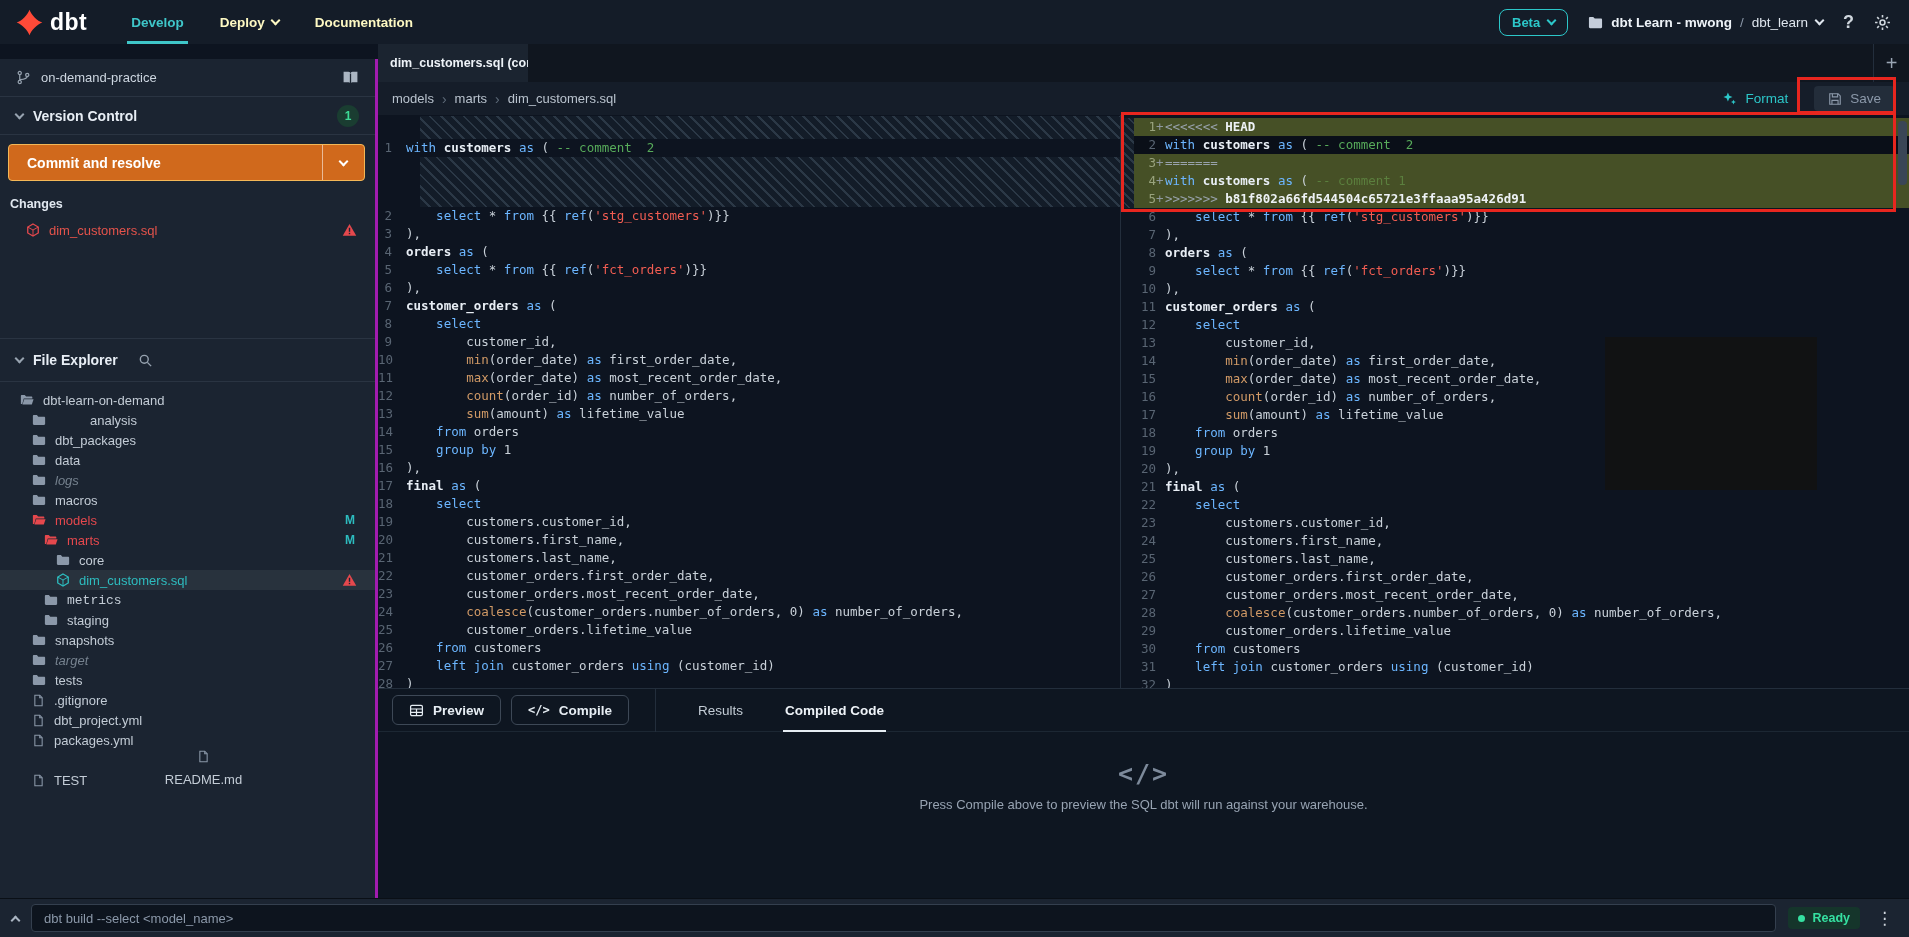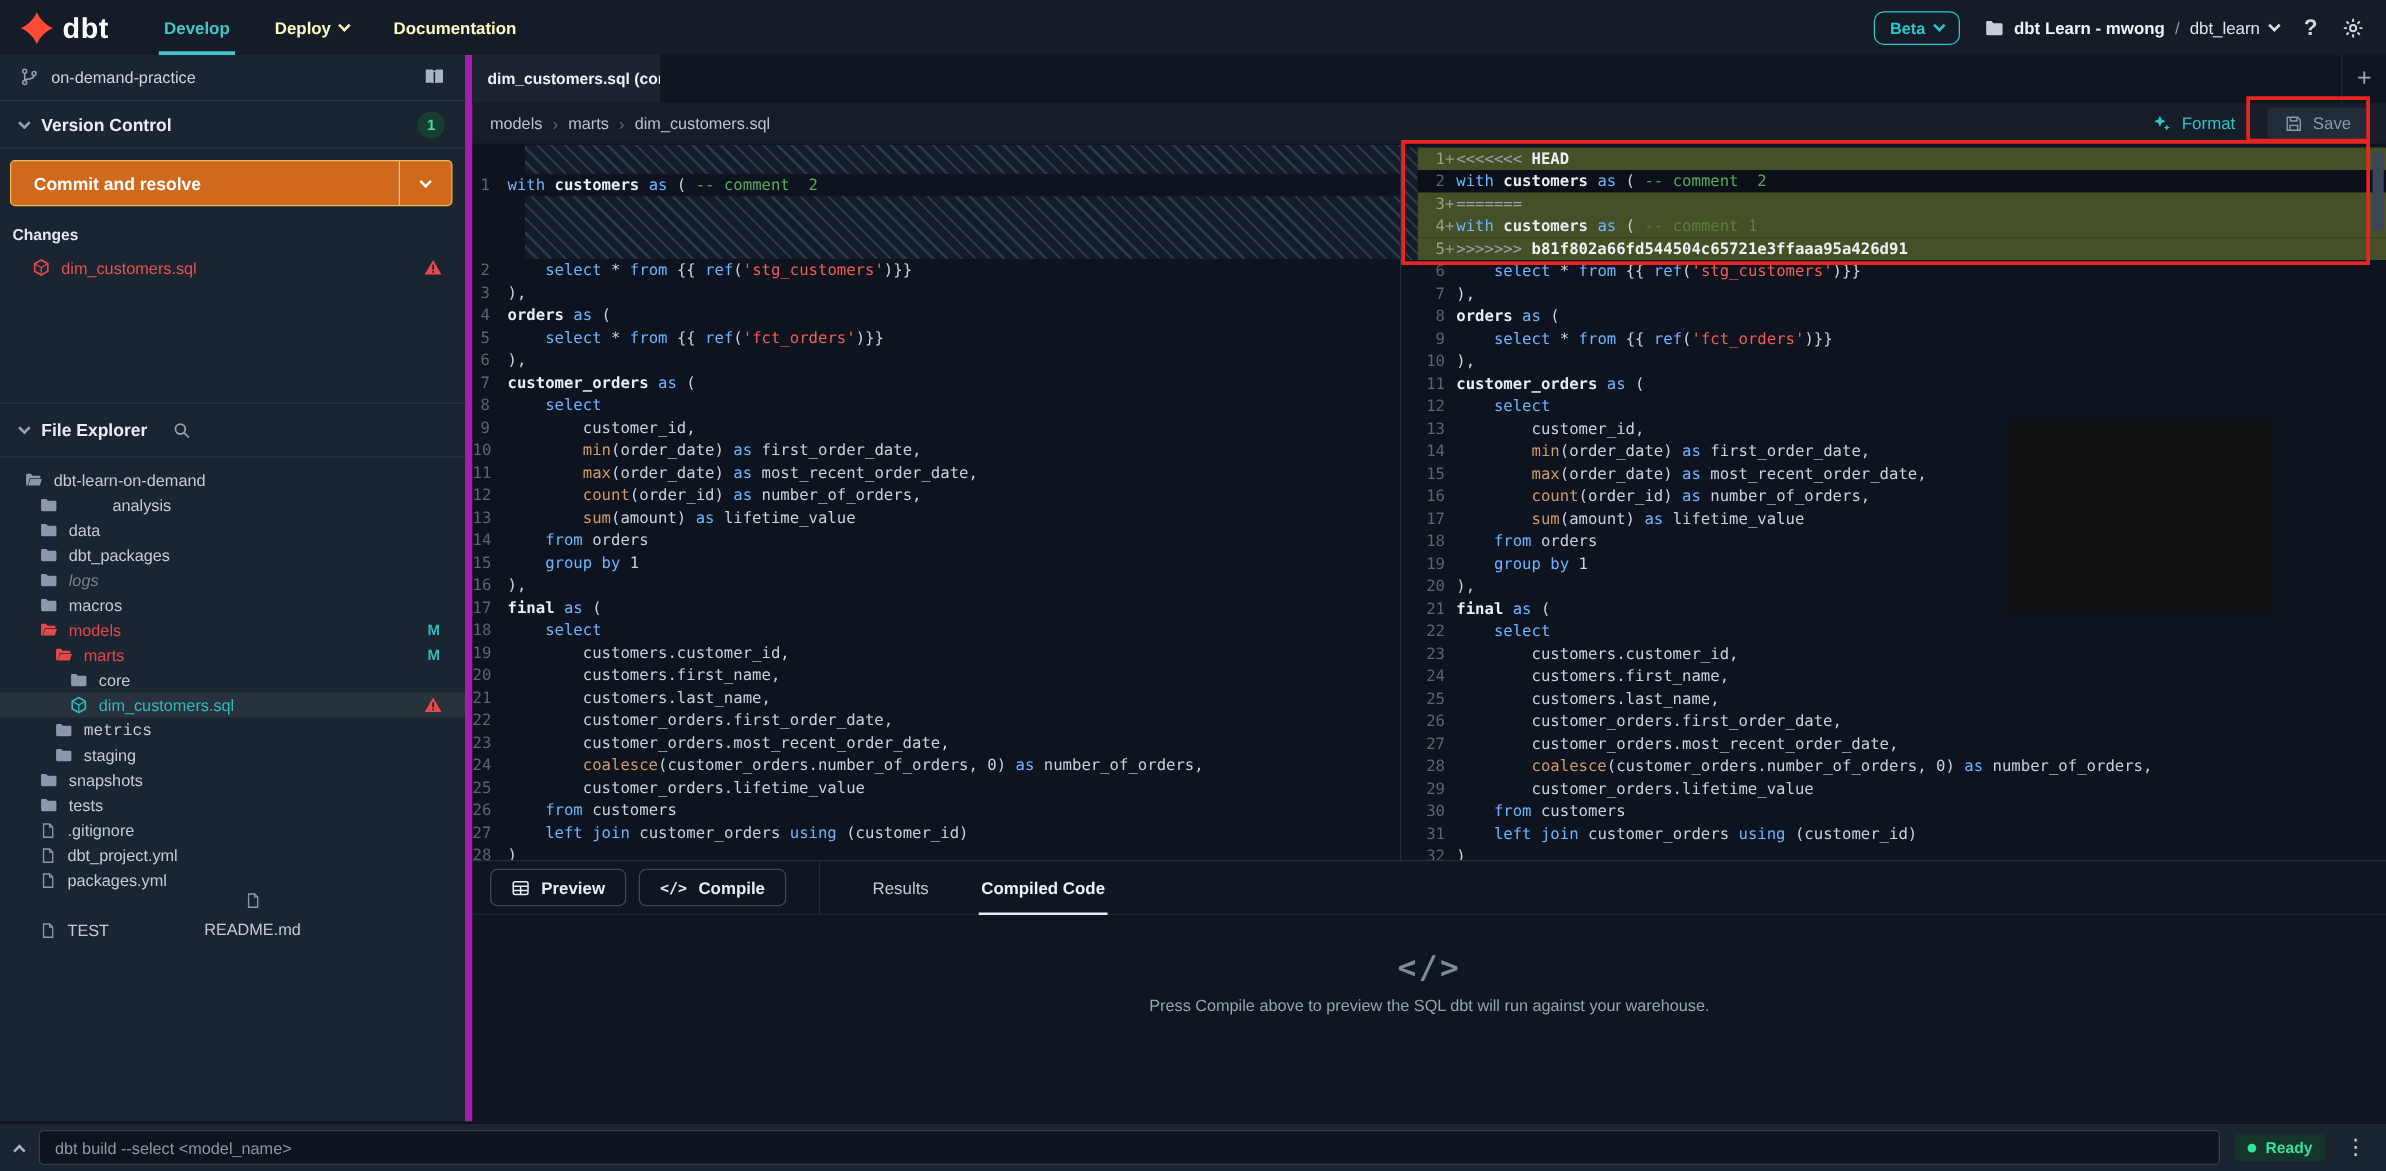--- a/index.html
+++ b/index.html
@@ -15,21 +15,21 @@
   .nav-item{position:relative;height:44px;display:flex;align-items:center;gap:7px;padding:0 18px;font-weight:bold;font-size:13.5px;color:#fef9c3;cursor:pointer}
   .nav-item.active{color:#3fc6c9}
   .nav-item.active::after{content:"";position:absolute;left:14px;right:14px;bottom:0;height:3px;background:#3fc6c9}
   .nav-right{margin-left:auto;display:flex;align-items:center;gap:20px;padding-right:18px}
   .beta-pill{display:flex;align-items:center;gap:8px;border:1.5px solid #2cc7c9;color:#2cc7c9;font-weight:bold;border-radius:8px;padding:5px 12px;font-size:13px}
   .proj{display:flex;align-items:center;gap:8px;font-size:13.5px}
   .proj .acct{font-weight:bold;color:#eef3f8}
   .proj .sep{color:#8b98a9}
   .icon-btn{color:#cfd6dd;font-weight:bold;font-size:16px;cursor:pointer;display:flex;align-items:center}
   
-  .sidebar{position:absolute;left:0;top:43px;width:378px;height:854px;background:#1b2431;border-right:6px solid #a21caf}
+  .sidebar{position:absolute;left:0;top:59px;width:378px;height:854px;background:#1b2431;border-right:3px solid #a21caf}
   .side-row{display:flex;align-items:center;height:38px;padding:0 16px;border-bottom:1px solid #2a3442;color:#cdd6e0;gap:10px}
   .side-row .grow{flex:1}
   .side-head{font-weight:bold;color:#e8eef5;font-size:14px}
   .vc-badge{width:22px;height:22px;border-radius:50%;background:#1a3d31;color:#3ddc97;display:flex;align-items:center;justify-content:center;font-size:12px;font-weight:bold}
   .commit-btn{margin:9px 10px 0 8px;height:37px;display:flex;border:1px solid #f3b757;border-radius:4px;overflow:hidden;background:#d0691c;cursor:pointer}
   .commit-main{flex:1;display:flex;align-items:center;padding-left:18px;color:#fff;font-weight:bold;font-size:14px}
   .commit-caret{width:42px;display:flex;align-items:center;justify-content:center;border-left:1px solid rgba(255,255,255,.55);color:#fff}
   .changes-label{margin:16px 0 8px 10px;font-weight:bold;font-size:12.5px;color:#e1e8f0}
   .change-row{position:relative;display:flex;align-items:center;gap:9px;height:22px;padding-left:26px;color:#e5534b;cursor:pointer}
   .abs-right{position:absolute;right:18px;top:50%;transform:translateY(-50%)}
@@ -223,29 +223,29 @@
           </svg>
         </span>
         <span>analysis</span>
       </div>
       <div class="tree-row " style="padding-left: 32px;">
         <span class="ticon">
           <svg viewBox="0 0 16 16" width="14" height="14">
             <path fill="currentColor" d="M1 3.6c0-.7.5-1.2 1.2-1.2h3.4l1.6 1.8h6.6c.7 0 1.2.5 1.2 1.2v7c0 .7-.5 1.2-1.2 1.2H2.2A1.2 1.2 0 0 1 1 12.4z"></path>
           </svg>
         </span>
+        <span>dbt_packages</span>
+      </div>
+      <div class="tree-row " style="padding-left: 32px;">
+        <span class="ticon">
+          <svg viewBox="0 0 16 16" width="14" height="14">
+            <path fill="currentColor" d="M1 3.6c0-.7.5-1.2 1.2-1.2h3.4l1.6 1.8h6.6c.7 0 1.2.5 1.2 1.2v7c0 .7-.5 1.2-1.2 1.2H2.2A1.2 1.2 0 0 1 1 12.4z"></path>
+          </svg>
+        </span>
         <span>data</span>
-      </div>
-      <div class="tree-row " style="padding-left: 32px;">
-        <span class="ticon">
-          <svg viewBox="0 0 16 16" width="14" height="14">
-            <path fill="currentColor" d="M1 3.6c0-.7.5-1.2 1.2-1.2h3.4l1.6 1.8h6.6c.7 0 1.2.5 1.2 1.2v7c0 .7-.5 1.2-1.2 1.2H2.2A1.2 1.2 0 0 1 1 12.4z"></path>
-          </svg>
-        </span>
-        <span>dbt_packages</span>
       </div>
       <div class="tree-row dim" style="padding-left: 32px;">
         <span class="ticon">
           <svg viewBox="0 0 16 16" width="14" height="14">
             <path fill="currentColor" d="M1 3.6c0-.7.5-1.2 1.2-1.2h3.4l1.6 1.8h6.6c.7 0 1.2.5 1.2 1.2v7c0 .7-.5 1.2-1.2 1.2H2.2A1.2 1.2 0 0 1 1 12.4z"></path>
           </svg>
         </span>
         <span>logs</span>
       </div>
       <div class="tree-row " style="padding-left: 32px;">
@@ -316,20 +316,28 @@
         </span>
         <span>staging</span>
       </div>
       <div class="tree-row " style="padding-left: 32px;">
         <span class="ticon">
           <svg viewBox="0 0 16 16" width="14" height="14">
             <path fill="currentColor" d="M1 3.6c0-.7.5-1.2 1.2-1.2h3.4l1.6 1.8h6.6c.7 0 1.2.5 1.2 1.2v7c0 .7-.5 1.2-1.2 1.2H2.2A1.2 1.2 0 0 1 1 12.4z"></path>
           </svg>
         </span>
         <span>snapshots</span>
+      </div>
+      <div class="tree-row dim" style="padding-left: 32px;">
+        <span class="ticon">
+          <svg viewBox="0 0 16 16" width="14" height="14">
+            <path fill="currentColor" d="M1 3.6c0-.7.5-1.2 1.2-1.2h3.4l1.6 1.8h6.6c.7 0 1.2.5 1.2 1.2v7c0 .7-.5 1.2-1.2 1.2H2.2A1.2 1.2 0 0 1 1 12.4z"></path>
+          </svg>
+        </span>
+        <span>target</span>
       </div>
       <div class="tree-row " style="padding-left: 32px;">
         <span class="ticon">
           <svg viewBox="0 0 16 16" width="14" height="14">
             <path fill="currentColor" d="M1 3.6c0-.7.5-1.2 1.2-1.2h3.4l1.6 1.8h6.6c.7 0 1.2.5 1.2 1.2v7c0 .7-.5 1.2-1.2 1.2H2.2A1.2 1.2 0 0 1 1 12.4z"></path>
           </svg>
         </span>
         <span>tests</span>
       </div>
       <div class="tree-row " style="padding-left: 32px;">

